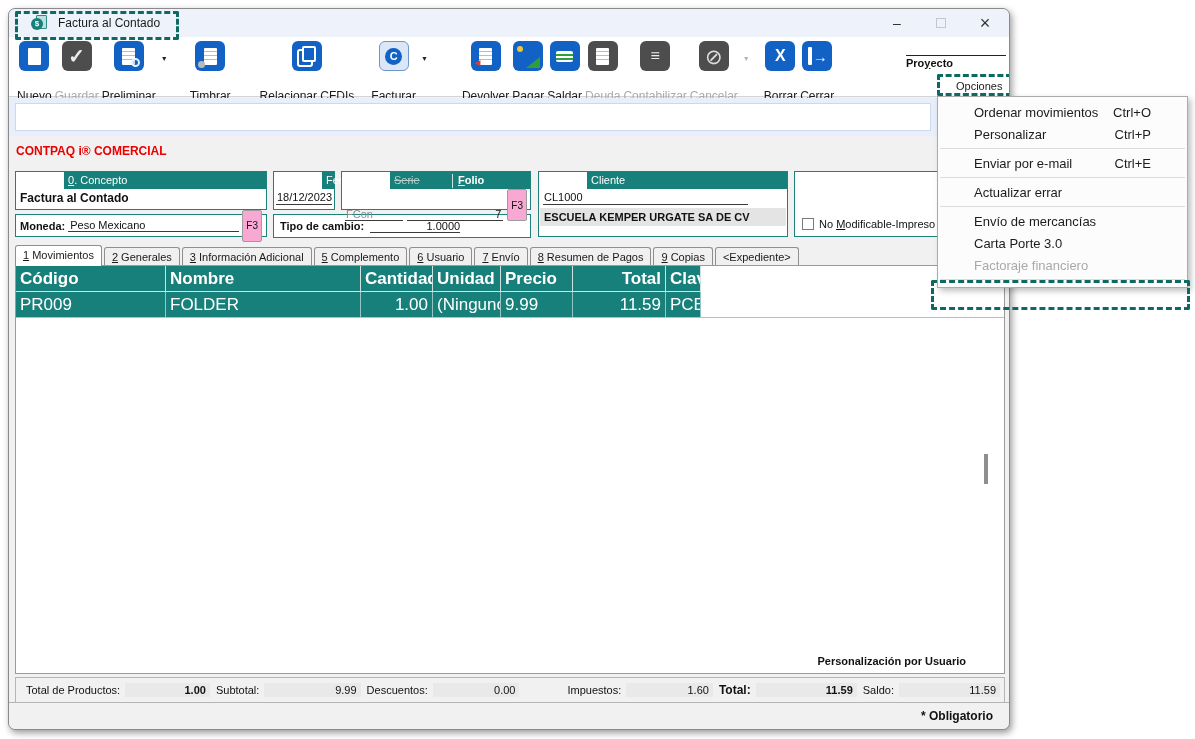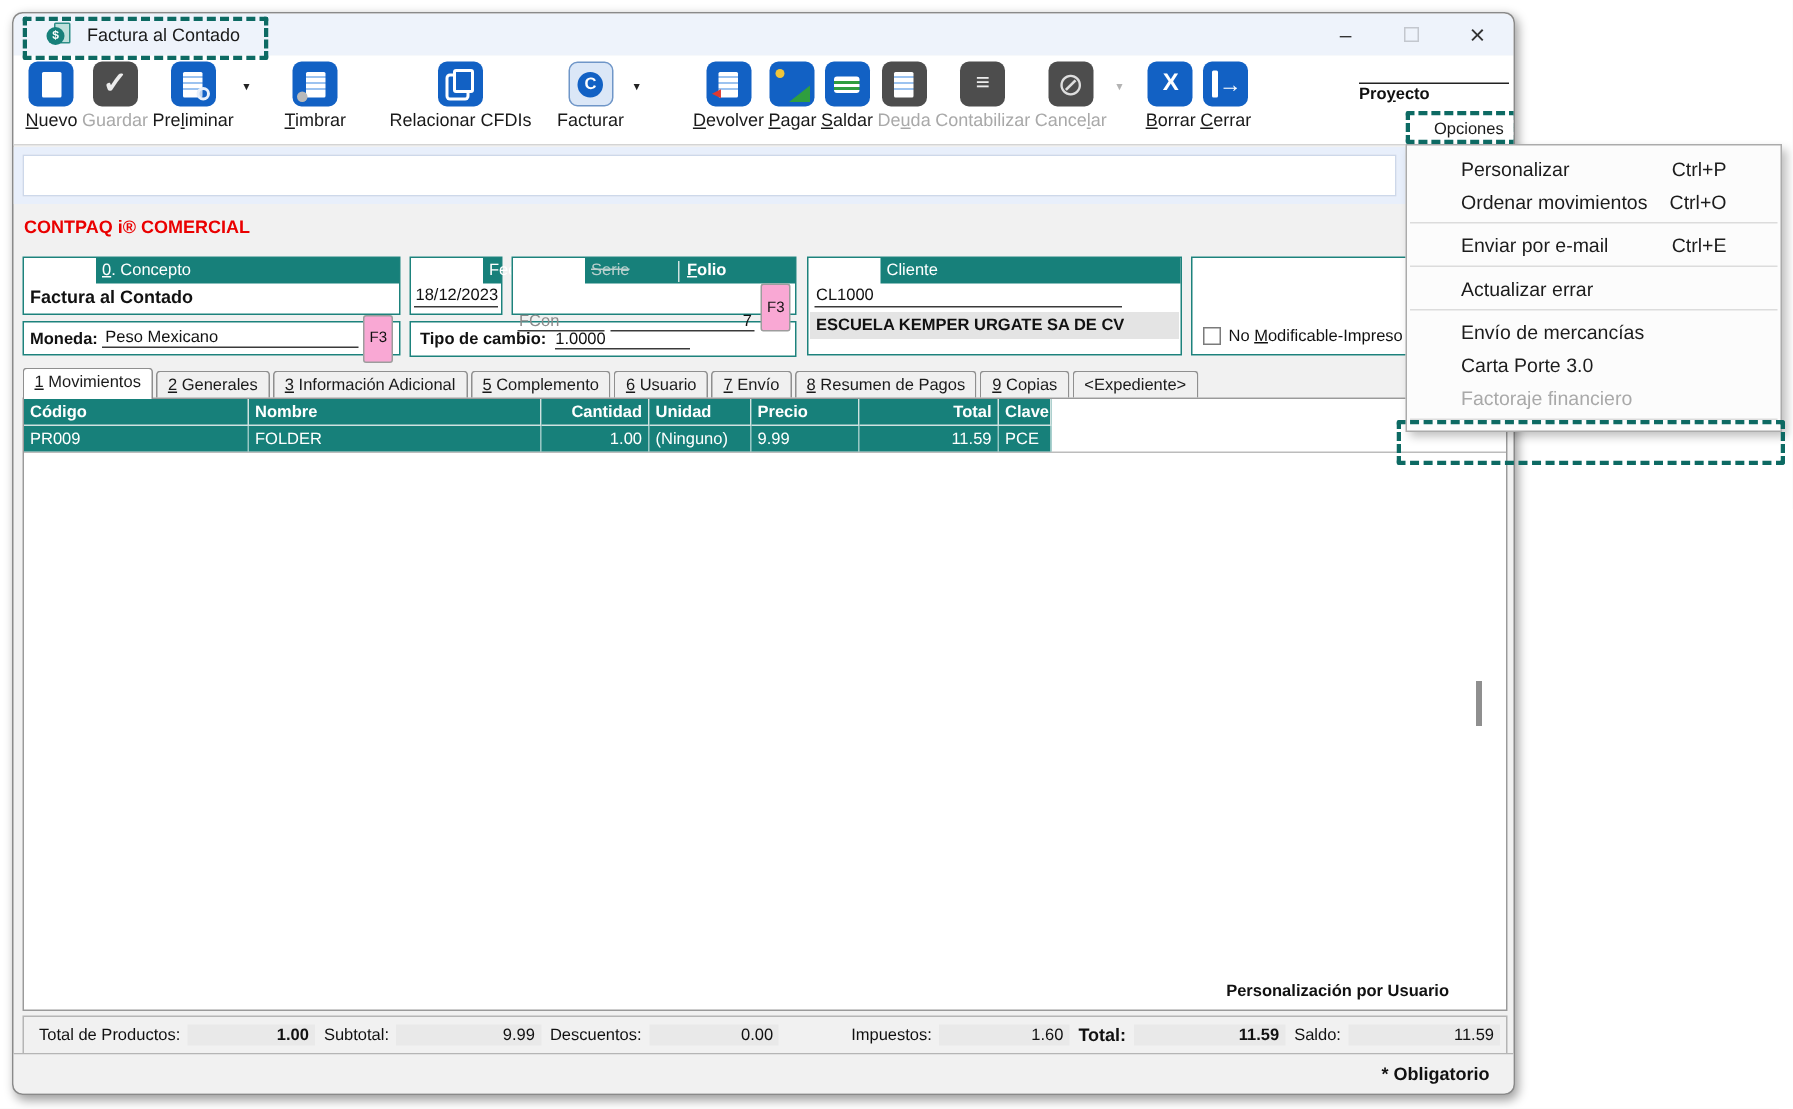--- a/index.html
+++ b/index.html
@@ -23,21 +23,21 @@
   .maxbox { width:10px; height:10px; border:1.5px solid #c3c7ce; }
   .wbtn.close { font-size:18px; margin-right:2px; }
 
   
   .ann { position:absolute; border:3px dashed #0d6a63; border-radius:2px; pointer-events:none; z-index:60; }
 
   
   .toolbar { position:absolute; left:0; top:28px; right:0; height:60px; background:#fff;
     border-bottom:1px solid #d4d4d4; display:flex; align-items:flex-start; padding:4px 0 0 8px; }
   .tbtn { display:flex; flex-direction:column; align-items:center; margin-right:3px; }
-  .tlabel { font-size:12px; color:#1a1a1a; margin-top:2px; white-space:nowrap;text-align:center; }
+  .tlabel { font-size:12px; color:#1a1a1a; margin-top:18px; white-space:nowrap;text-align:center; }
   .tbtn.dis .tlabel { color:#a9a9a9; }
   .tico { width:30px; height:30px; border-radius:6px; display:flex; align-items:center; justify-content:center; position:relative; }
   .tico.blue { background:#1261c4; }
   .tico.gray { background:#4d4d4d; }
   .tico.lite { background:#dbe7f7; border:1px solid #6f96c8; }
   .pg { width:13px; height:17px; background:#fff; border-radius:1px; }
   .pg.lines { background:linear-gradient(#fff 0 3px,#9cc3f0 3px 4px,#fff 4px 7px,#9cc3f0 7px 8px,#fff 8px 11px,#9cc3f0 11px 12px,#fff 12px 100%); }
   .mg { position:absolute; right:4px; bottom:4px; width:9px; height:9px; border:2px solid #e8f0fb; border-radius:50%; background:rgba(18,97,196,.25); }
   .chk { color:#ececec; font-size:20px; font-weight:bold; line-height:1; }
   .dup1 { width:14px; height:16px; border:2px solid #fff; border-radius:2px; background:#1261c4; box-shadow:-4px 4px 0 -1px #1261c4, -4px 4px 0 1px #fff; margin-left:4px; margin-bottom:4px; }
@@ -80,21 +80,21 @@
 
   
   .tabs { position:absolute; left:6px; top:236px; right:6px; height:21px; display:flex; align-items:flex-end; }
   .tab { font-size:11px; color:#1a1a1a; background:#f0f0f0; border:1px solid #8f8f8f; border-bottom:none;
     border-radius:3px 3px 0 0; padding:3px 7px 2px; margin-right:2px; height:19px; white-space:nowrap; }
   .tab.active { background:#fff; height:21px; font-weight:normal; position:relative; z-index:2; }
 
   
   .gridpanel { position:absolute; left:6px; top:256px; width:990px; height:409px; background:#fff; border:1px solid #9a9a9a; }
   .grow { display:flex; }
-  .gcell { font-size:11px; padding:3px 4px 2px; overflow:hidden; white-space:nowrap; }
+  .gcell { font-size:17px; padding:3px 4px 2px; overflow:hidden; white-space:nowrap; }
   .ghead .gcell { background:#17807a; color:#fff; font-weight:bold; border-right:1px solid #d0e2e0; border-bottom:1px solid #d0e2e0; }
   .gdata .gcell { background:#17807a; color:#fff; border-right:1px solid rgba(255,255,255,.55); }
   .gdata { border-bottom:1px solid #bcbcbc; }
   .c0{width:150px;} .c1{width:195px;} .c2{width:72px;text-align:right;} .c3{width:68px;}
   .c4{width:72px;} .c5{width:93px;text-align:right;} .c6{width:35px;}
   .persona { position:absolute; right:38px; bottom:6px; font-size:11px; font-weight:bold; color:#111; }
   .grip { position:absolute; left:975px; top:445px; width:4px; height:30px; background:#8f8f8f; z-index:5; }
 
   
   .totals { position:absolute; left:6px; top:668px; width:990px; height:26px; background:#f1f1f1;
@@ -269,21 +269,21 @@
     <button class="f3btn">F3</button>
   </div>
 
   <div class="fbox" style="left:264px; top:162px; width:62px; height:39px;">
     <div class="fhead">Fecha</div>
     <div class="fval uline" style="margin:1px 2px 0; padding:1px 1px;">18/12/2023</div>
   </div>
 
   <div class="fbox" style="left:264px; top:205px; width:258px; height:23px; display:flex; align-items:center; padding:11px 6px;">
     <span class="fval bold" style="padding:0; font-size:11px;">Tipo de cambio:</span>
-    <span class="fval uline" style="width:90px; text-align:left; padding:0; margin-left:6px;">1.0000</span>
+    <span class="fval uline" style="width:90px; text-align:right; padding:0; margin-left:6px;">1.0000</span>
   </div>
 
   <div class="fbox" style="left:332px; top:162px; width:190px; height:39px;">
     <div class="fhead" style="display:flex; padding:2px 0 1px;">
       <span class="struck" style="width:62px; padding-left:4px;">Serie</span>
       <span style="border-left:1px solid #d0e2e0; padding-left:5px; font-weight:bold;"><u>F</u>olio</span>
     </div>
     <div style="display:flex; align-items:flex-end; padding:0 3px 2px;">
       <span class="fval grayval uline" style="width:58px; padding:0 1px;">FCon</span>
       <span class="fval uline" style="flex:1; text-align:right; padding:0 2px; margin:0 4px;">7</span>
@@ -354,26 +354,26 @@
     <span class="tvalbox w105">11.59</span>
   </div>
 
   <div class="statusbar">
     <span class="oblig">* Obligatorio</span>
   </div>
 </div>
 
 <div class="menu">
   <div class="mitem">
+    <span>Ordenar movimientos</span>
+    <span class="msc">Ctrl+O</span>
+  </div>
+  <div class="mitem">
     <span>Personalizar</span>
     <span class="msc">Ctrl+P</span>
-  </div>
-  <div class="mitem">
-    <span>Ordenar movimientos</span>
-    <span class="msc">Ctrl+O</span>
   </div>
   <div class="msep"></div>
   <div class="mitem">
     <span>Enviar por e-mail</span>
     <span class="msc">Ctrl+E</span>
   </div>
   <div class="msep"></div>
   <div class="mitem">
     <span>Actualizar errar</span>
     <span class="msc"></span>

